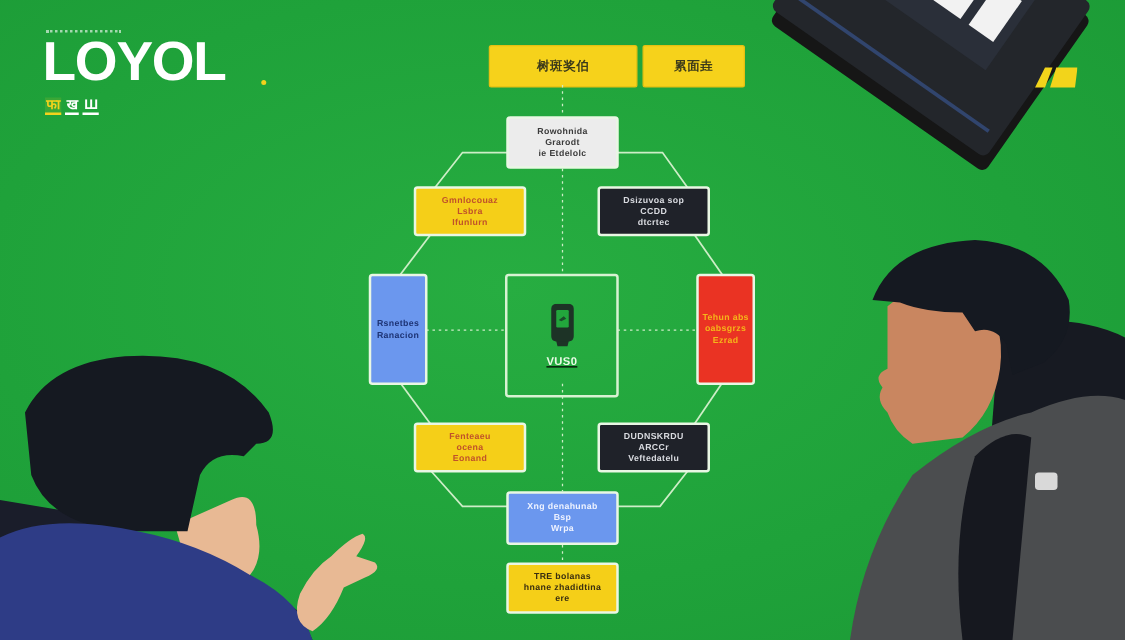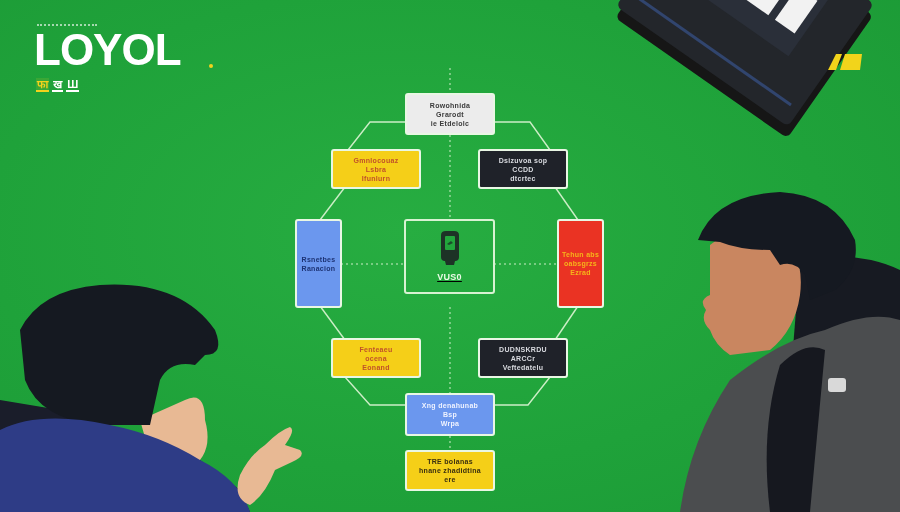--- a/index.html
+++ b/index.html
@@ -58,20 +58,22 @@
 
   <div class="logo-dots"></div>
   <div class="logo">LOYOL</div>
   <div class="logo-dot"></div>
   <div class="logo-sub">
     <span class="ls1">फा</span>
     <span class="ls2">ख</span>
     <span class="ls3">Ш</span>
   </div>
 
+  <div class="top-tab" style="left:391px;width:117px;">树斑奖伯</div>
+  <div class="top-tab" style="left:514px;width:80px;">累面垚</div>
 
   <svg class="lines" width="900" height="512">
     <g stroke="#cdeec7" stroke-width="1.4" fill="none">
 
       <path d="M406,122 L370,122 L348,150"></path>
       <path d="M493,122 L530,122 L550,150"></path>
       <path d="M345,187 L320,220"></path>
       <path d="M555,187 L578,220"></path>
       <path d="M320,306 L345,340"></path>
       <path d="M578,306 L555,340"></path>
@@ -104,21 +106,21 @@
     <span>Dsizuvoa sop</span>
     <span>CCDD</span>
     <span>dtcrtec</span>
   </div>
 
   <div class="node n-blue" style="left:295px;top:219px;width:47px;height:89px;">
     <span>Rsnetbes</span>
     <span>Ranacion</span>
   </div>
 
-  <div class="node n-center" style="left:404px;top:219px;width:91px;height:75px;text-decoration:underline;">
+  <div class="node n-center" style="left:404px;top:219px;width:91px;height:99px;text-decoration:underline;">
     <svg width="26" height="38" viewBox="0 0 26 38">
       <path d="M4,4 Q4,0 9,0 L17,0 Q22,0 22,4 L22,26 Q22,30 18,30 L17,34 L9,34 L8,30 Q4,30 4,26 Z" fill="#1d3326"></path>
       <rect x="8" y="5" width="10" height="14" rx="1" fill="#22a63c"></rect>
       <path d="M10,13 L14,10 L16,12 L12,14 Z" fill="#1a4d2a"></path>
       <rect x="7" y="20" width="12" height="10" fill="#1d3326"></rect>
     </svg>
     <span class="center-label">VUS0</span>
   </div>
 
   <div class="node n-red" style="left:557px;top:219px;width:47px;height:89px;">

